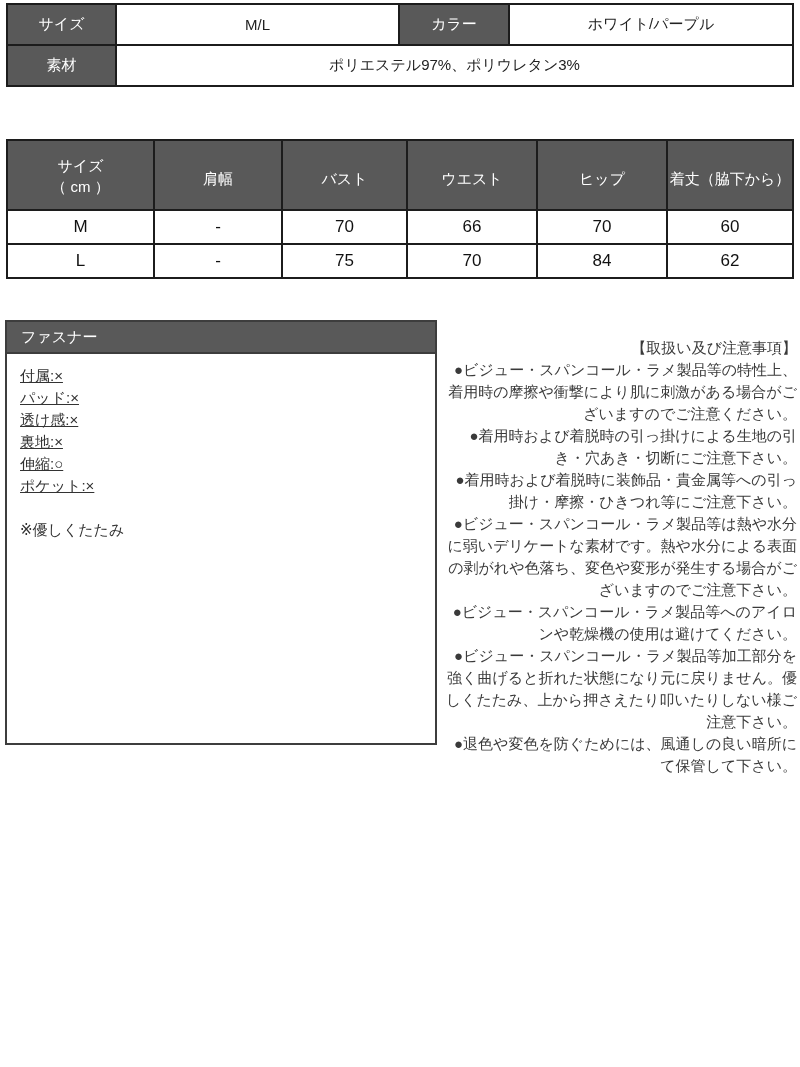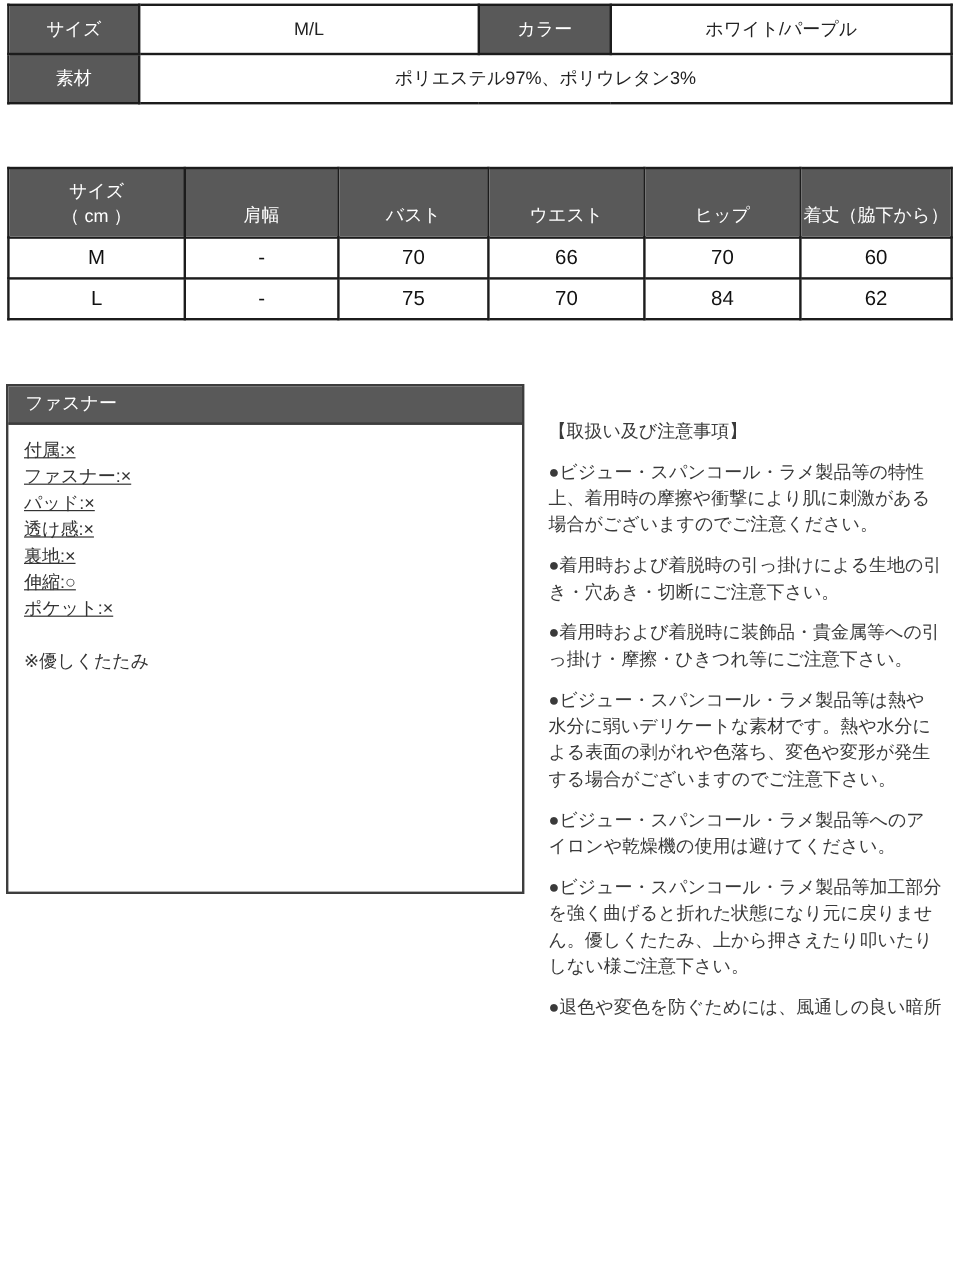--- a/index.html
+++ b/index.html
@@ -45,21 +45,21 @@
     text-align: center;
     background: #ffffff;
     overflow: hidden;
   }
   .size-table tr.hrow td {
     height: 47px;
     background: #595959;
     color: #ffffff;
     font-size: 15px;
     vertical-align: bottom;
-    padding-bottom: 8px;
+    padding-bottom: 20px;
   }
   .size-table tr.hrow td.first {
     vertical-align: middle;
     padding-bottom: 0;
     line-height: 21px;
   }
   .size-table tr.drow td {
     height: 30px;
     font-size: 17px;
     color: #111111;
@@ -94,21 +94,21 @@
 
   
   .care {
     position: absolute;
     left: 445px; top: 337px;
     width: 352px;
     font-size: 15px;
     line-height: 22px;
     color: #3a3a3a;
   }
-  .care p { margin: 12px; }
+  .care p { margin: 0; text-align: right; }
 </style>
 </head>
 <body>
 
 <div class="page">
 
   <table class="info-table">
     <colgroup>
       <col style="width:109px">
         <col style="width:283px">
@@ -166,21 +166,20 @@
       <td>84</td>
       <td>62</td>
     </tr>
   </tbody>
     </table>
 
   <div class="spec-box">
     <div class="spec-header">ファスナー</div>
     <div class="spec-list">
       <div class="spec-item">付属:×</div>
-      <div class="spec-item">ファスナー:×</div>
       <div class="spec-item">パッド:×</div>
       <div class="spec-item">透け感:×</div>
       <div class="spec-item">裏地:×</div>
       <div class="spec-item">伸縮:○</div>
       <div class="spec-item">ポケット:×</div>
       <div class="spec-note">※優しくたたみ</div>
     </div>
   </div>
 
   <div class="care">

